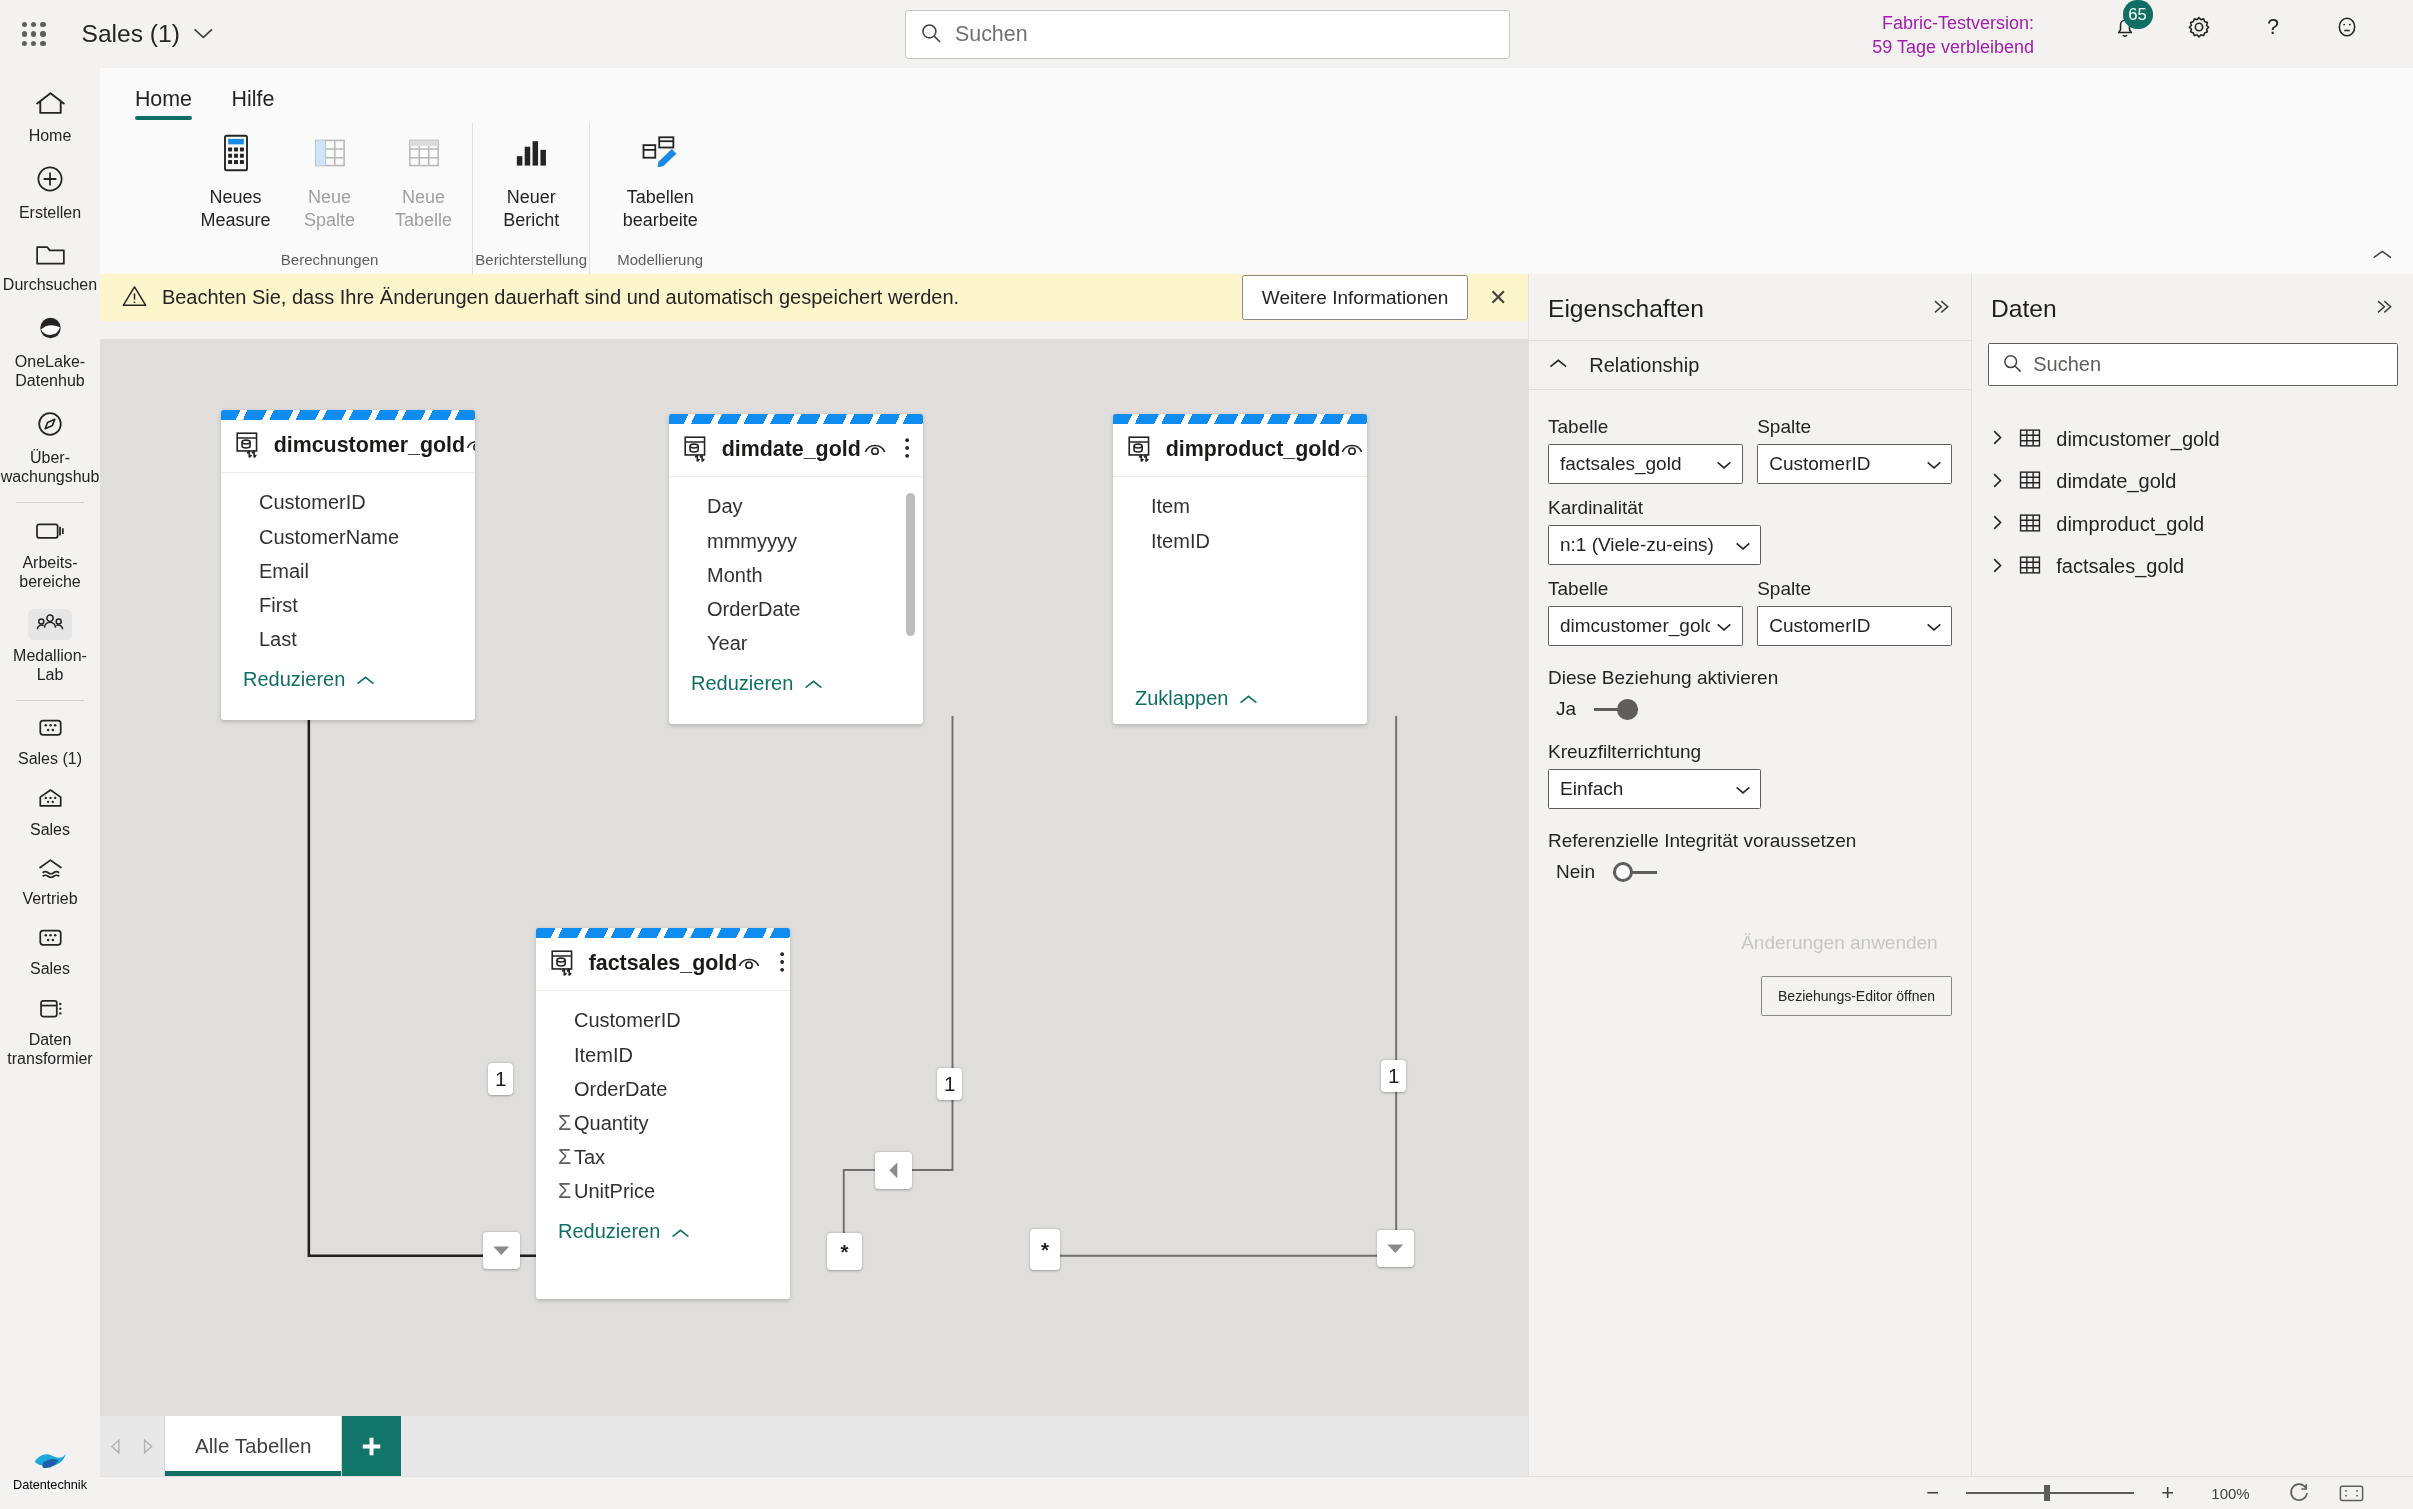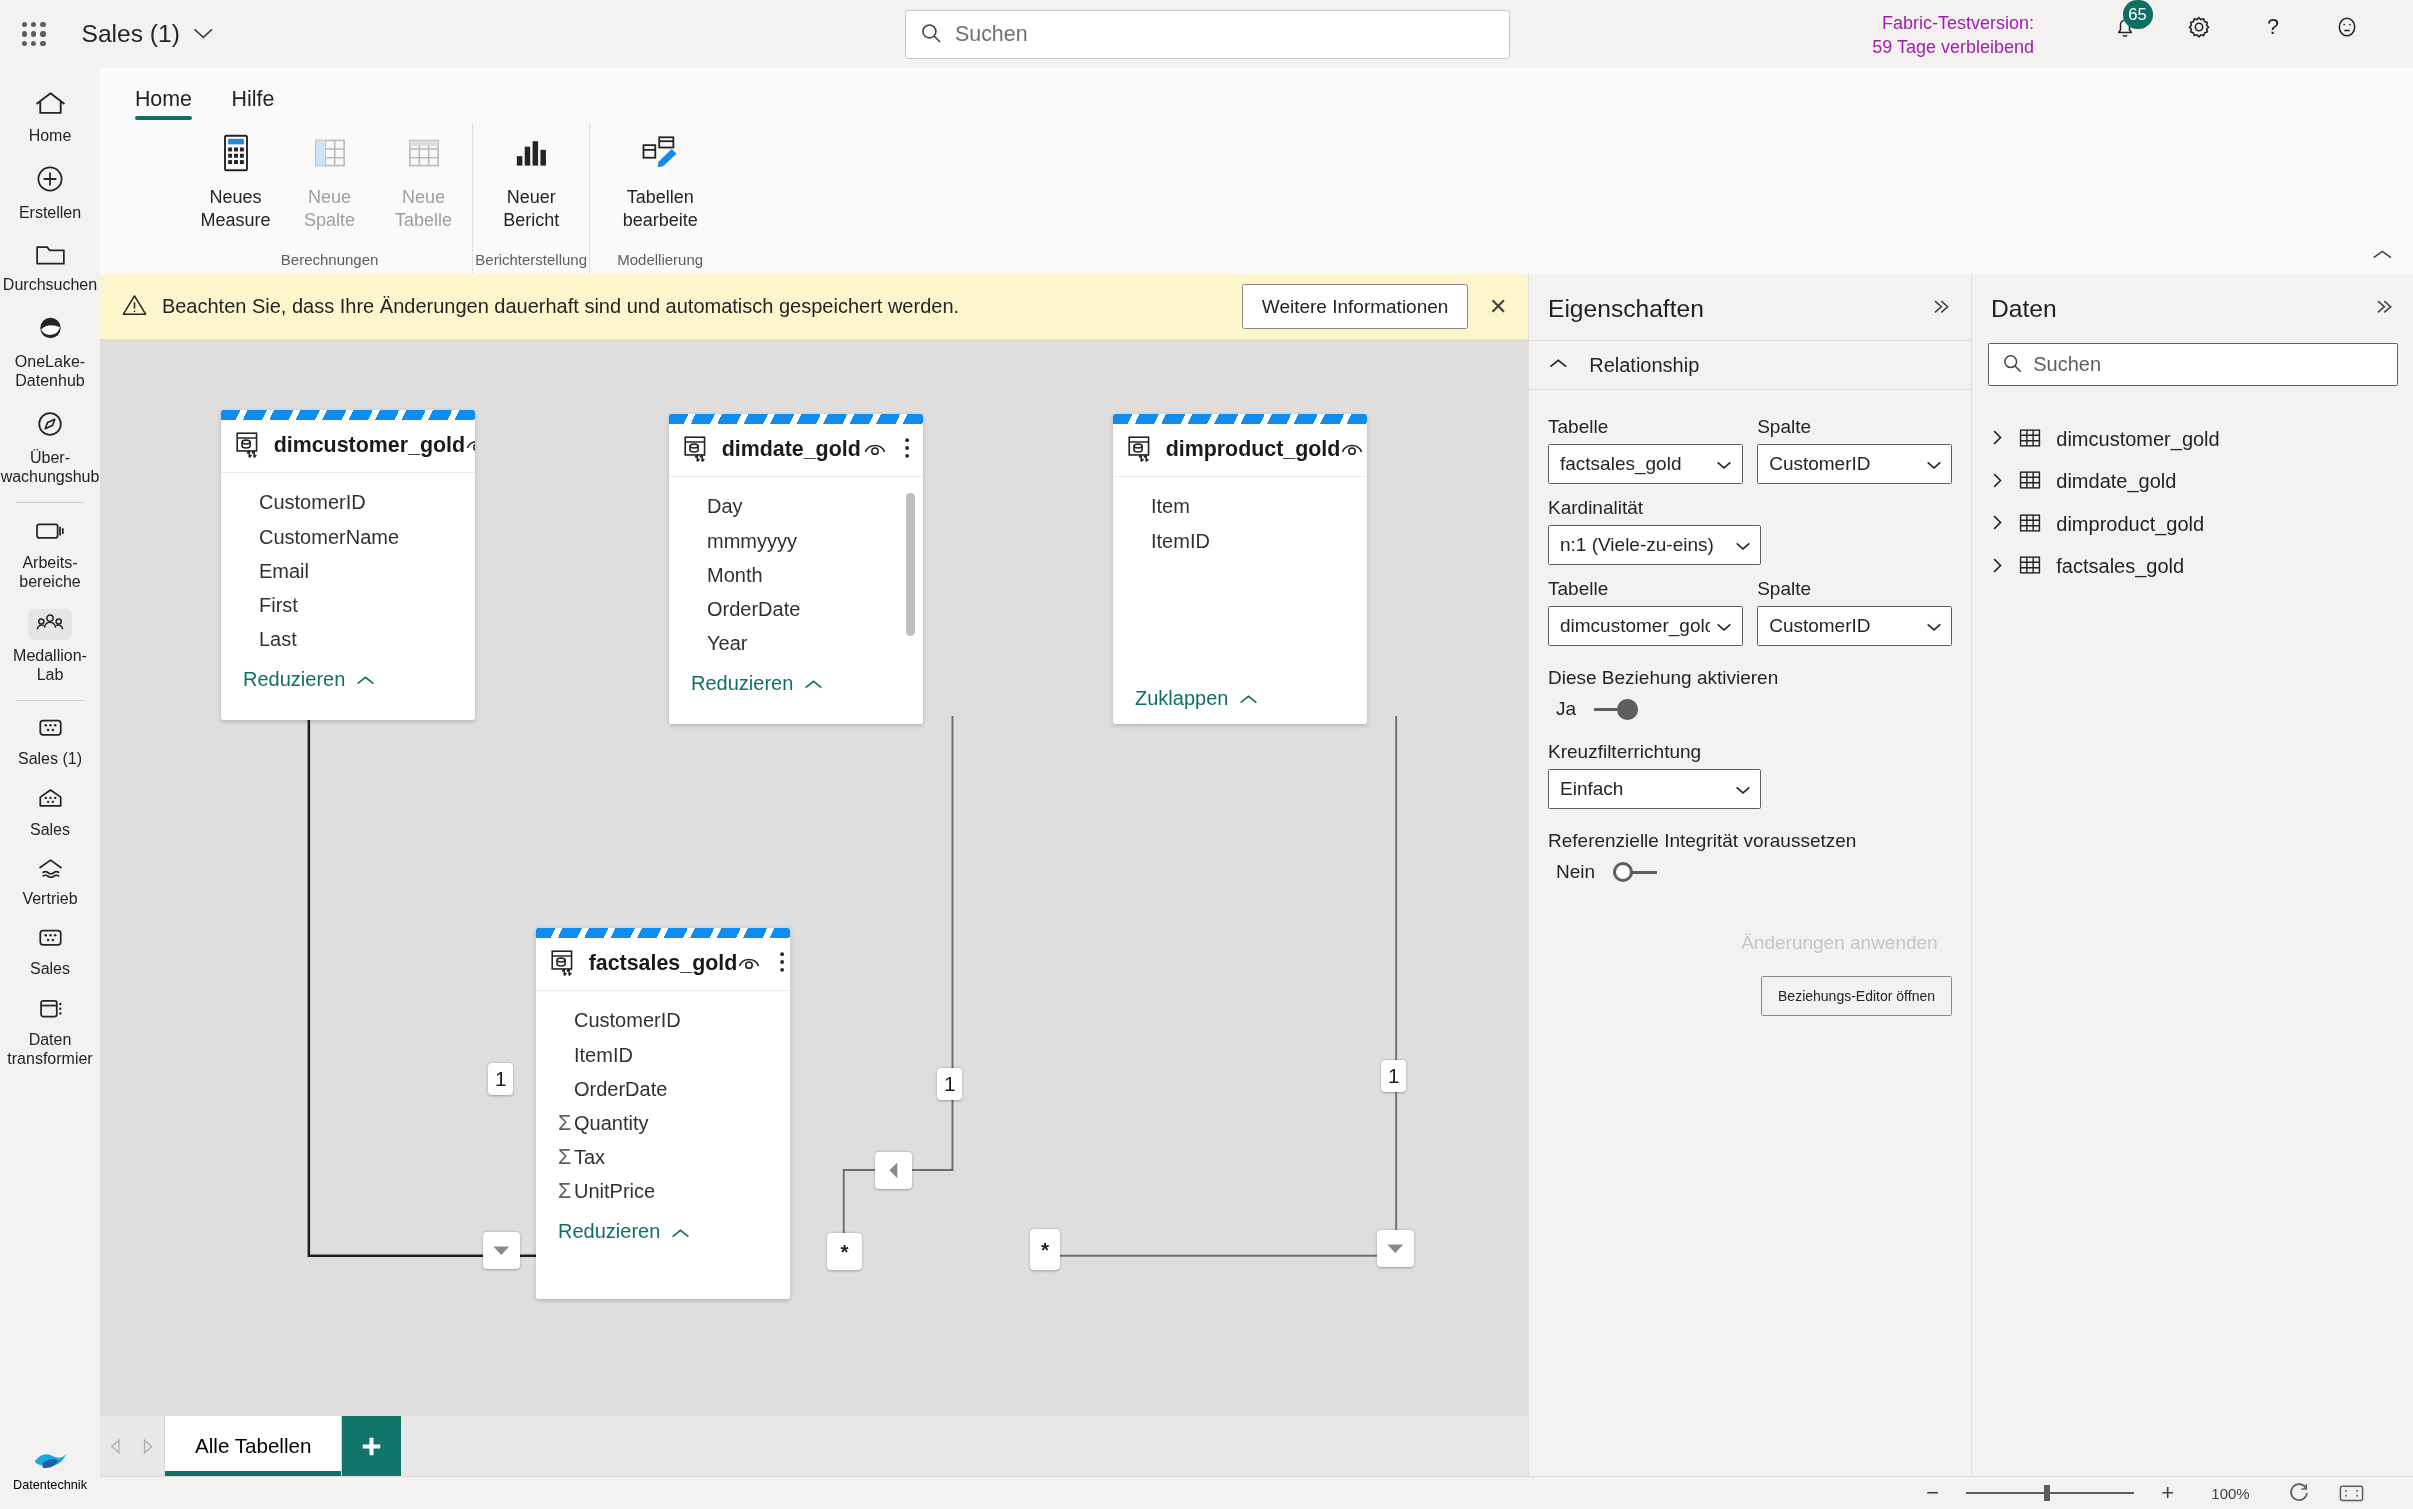--- a/index.html
+++ b/index.html
@@ -80,21 +80,21 @@
     width: 94px; padding: 8px 3.2px 0; display: flex; flex-direction: column;
     align-items: center; cursor: pointer; text-align: center;
   }
   .rbtn .rlabel { font-size: 18px; line-height: 23px; color: #242424; margin-top: 8px; white-space: pre-line; }
   .rbtn.disabled { cursor: default; }
   .rbtn.disabled .rlabel { color: #a19f9d; }
   .ribbon-collapse { position: absolute; right: 20.6px; bottom: 9.5px; font-size: 17.5px; color: #424242; cursor: pointer; }
 
   
   .banner {
-    position: absolute; left: 100px; top: 274px; width: 1428px; height: 65px;
+    position: absolute; left: 100px; top: 274px; width: 1428px; height: 47px;
     background: #fdf6cd; display: flex; align-items: center; padding: 0 20.6px;
   }
   .banner-text { font-size: 20px; color: #242424; margin-left: 14.3px; }
   .banner-btn {
     margin-left: auto; background: #fff; border: 0.8px solid #8a8886; border-radius: 2.4px;
     font-size: 19px; color: #242424; padding: 10.3px 19px; cursor: pointer;
     font-family: "Liberation Sans", sans-serif;
   }
   .banner-close { margin-left: 20.6px; font-size: 22px; color: #424242; cursor: pointer; line-height: 1; }
 
@@ -186,21 +186,21 @@
   .drow .dname { font-size: 20px; color: #242424; }
 
   
   .bottombar {
     position: absolute; left: 100px; top: 1416px; width: 1428px; height: 60px;
     background: #e8e8e8; display: flex; align-items: stretch;
   }
   .pgarrow { width: 32px; display: flex; align-items: center; justify-content: center; cursor: pointer; }
   .sheettab {
     background: #fff; display: flex; align-items: center; padding: 16px 30px;
-    font-size: 20.6px; color: #000000; position: relative; cursor: pointer;
+    font-size: 20.6px; color: #404040; position: relative; cursor: pointer;
     border-left: 0.8px solid #d6d6d6; border-right: 0.8px solid #d6d6d6;
   }
   .sheettab::after { content: ''; position: absolute; left: 0; right: 0; bottom: 0; height: 4.8px; background: #0f6f64; }
   .addtab { width: 59px; background: #127569; display: flex; align-items: center; justify-content: center; cursor: pointer; }
 
   .statusbar {
     position: absolute; left: 100px; top: 1476px; width: 2313px; height: 33px;
     background: #f3f2f1; border-top: 0.8px solid #e1dfdd;
     display: flex; align-items: center; justify-content: flex-end; padding-right: 48px; gap: 27px;
   }

